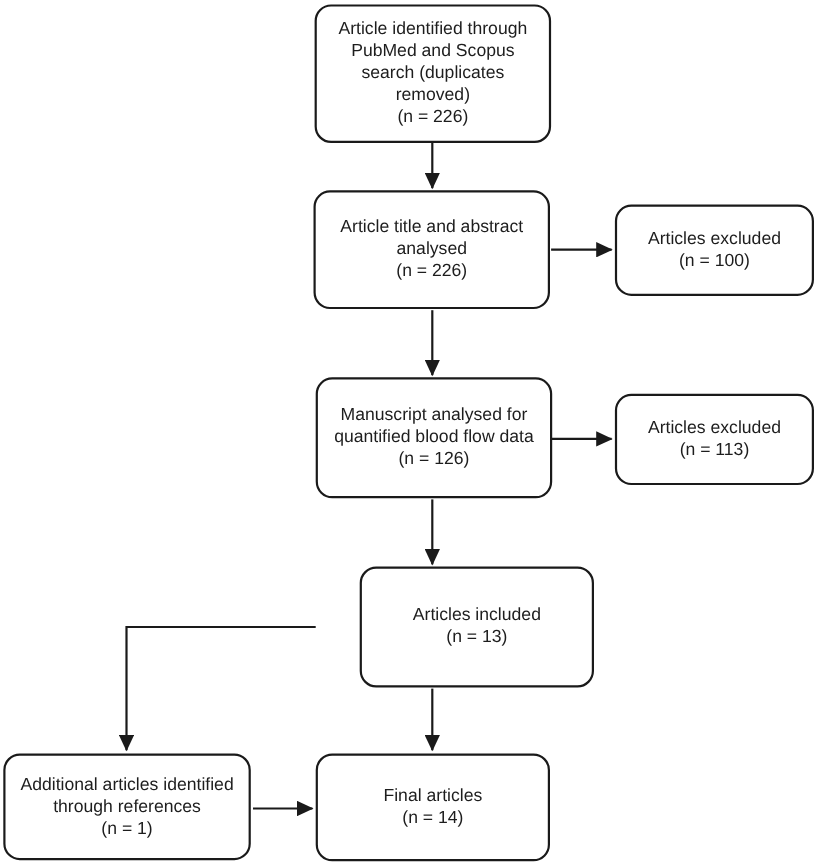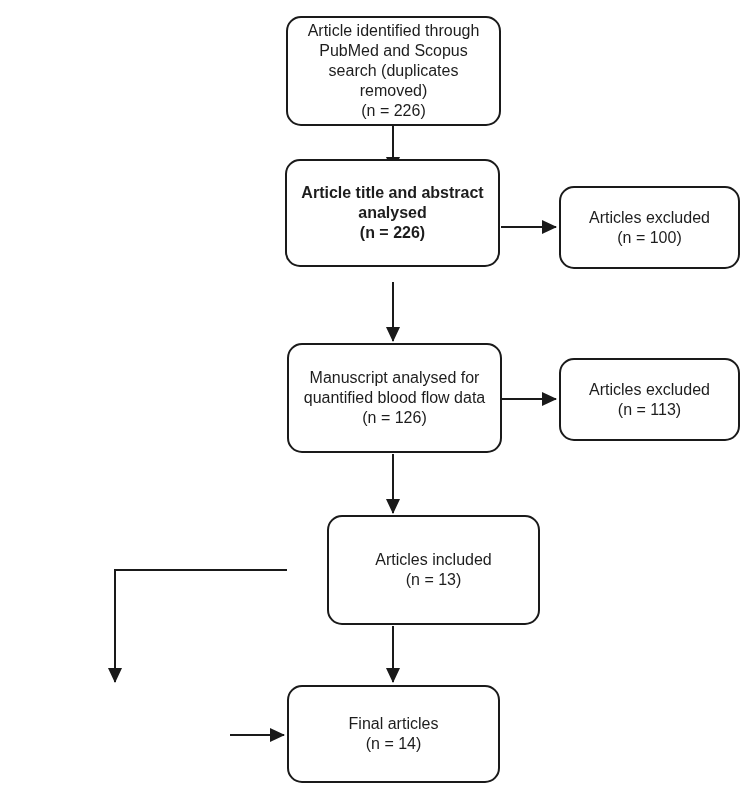--- a/index.html
+++ b/index.html
@@ -36,22 +36,22 @@
     text-align: center;
     padding: 6px 8px;
   }
   .node-text {
     white-space: pre-line;
     font-size: 16px;
     line-height: 20px;
     color: #1d1d1d;
   }
   
-  .n-identified  { left: 286px; top: 16px;   width: 215px; height: 110px; }
-  .n-title       { left: 285px; top: 159px; width: 215px; height: 108px; font-weight: bold; }
+  .n-identified  { left: 286px; top: 4px;   width: 215px; height: 126px; }
+  .n-title       { left: 285px; top: 173px; width: 215px; height: 108px; }
   .n-manuscript  { left: 287px; top: 343px; width: 215px; height: 110px; }
   .n-included    { left: 287px; top: 515px; width: 213px; height: 110px; margin-left: 40px; }
   .n-final       { left: 287px; top: 685px; width: 213px; height: 98px; }
   
   .n-excl1       { left: 559px; top: 186px; width: 181px; height: 83px; }
   .n-excl2       { left: 559px; top: 358px; width: 181px; height: 83px; }
   
   .n-additional  { left: 3px;   top: 685px; width: 225px; height: 97px; }
 </style>
 </head>
@@ -103,19 +103,24 @@
   <div class="node n-excl2">
     <span class="node-text">Articles excluded
 (n = 113)</span>
   </div>
 
   <div class="node n-included">
     <span class="node-text">Articles included
 (n = 13)</span>
   </div>
 
+  <div class="node n-additional">
+    <span class="node-text">Additional articles identified
+through references
+(n = 1)</span>
+  </div>
 
   <div class="node n-final">
     <span class="node-text">Final articles
 (n = 14)</span>
   </div>
 
 </div>
 
 </body></html>

